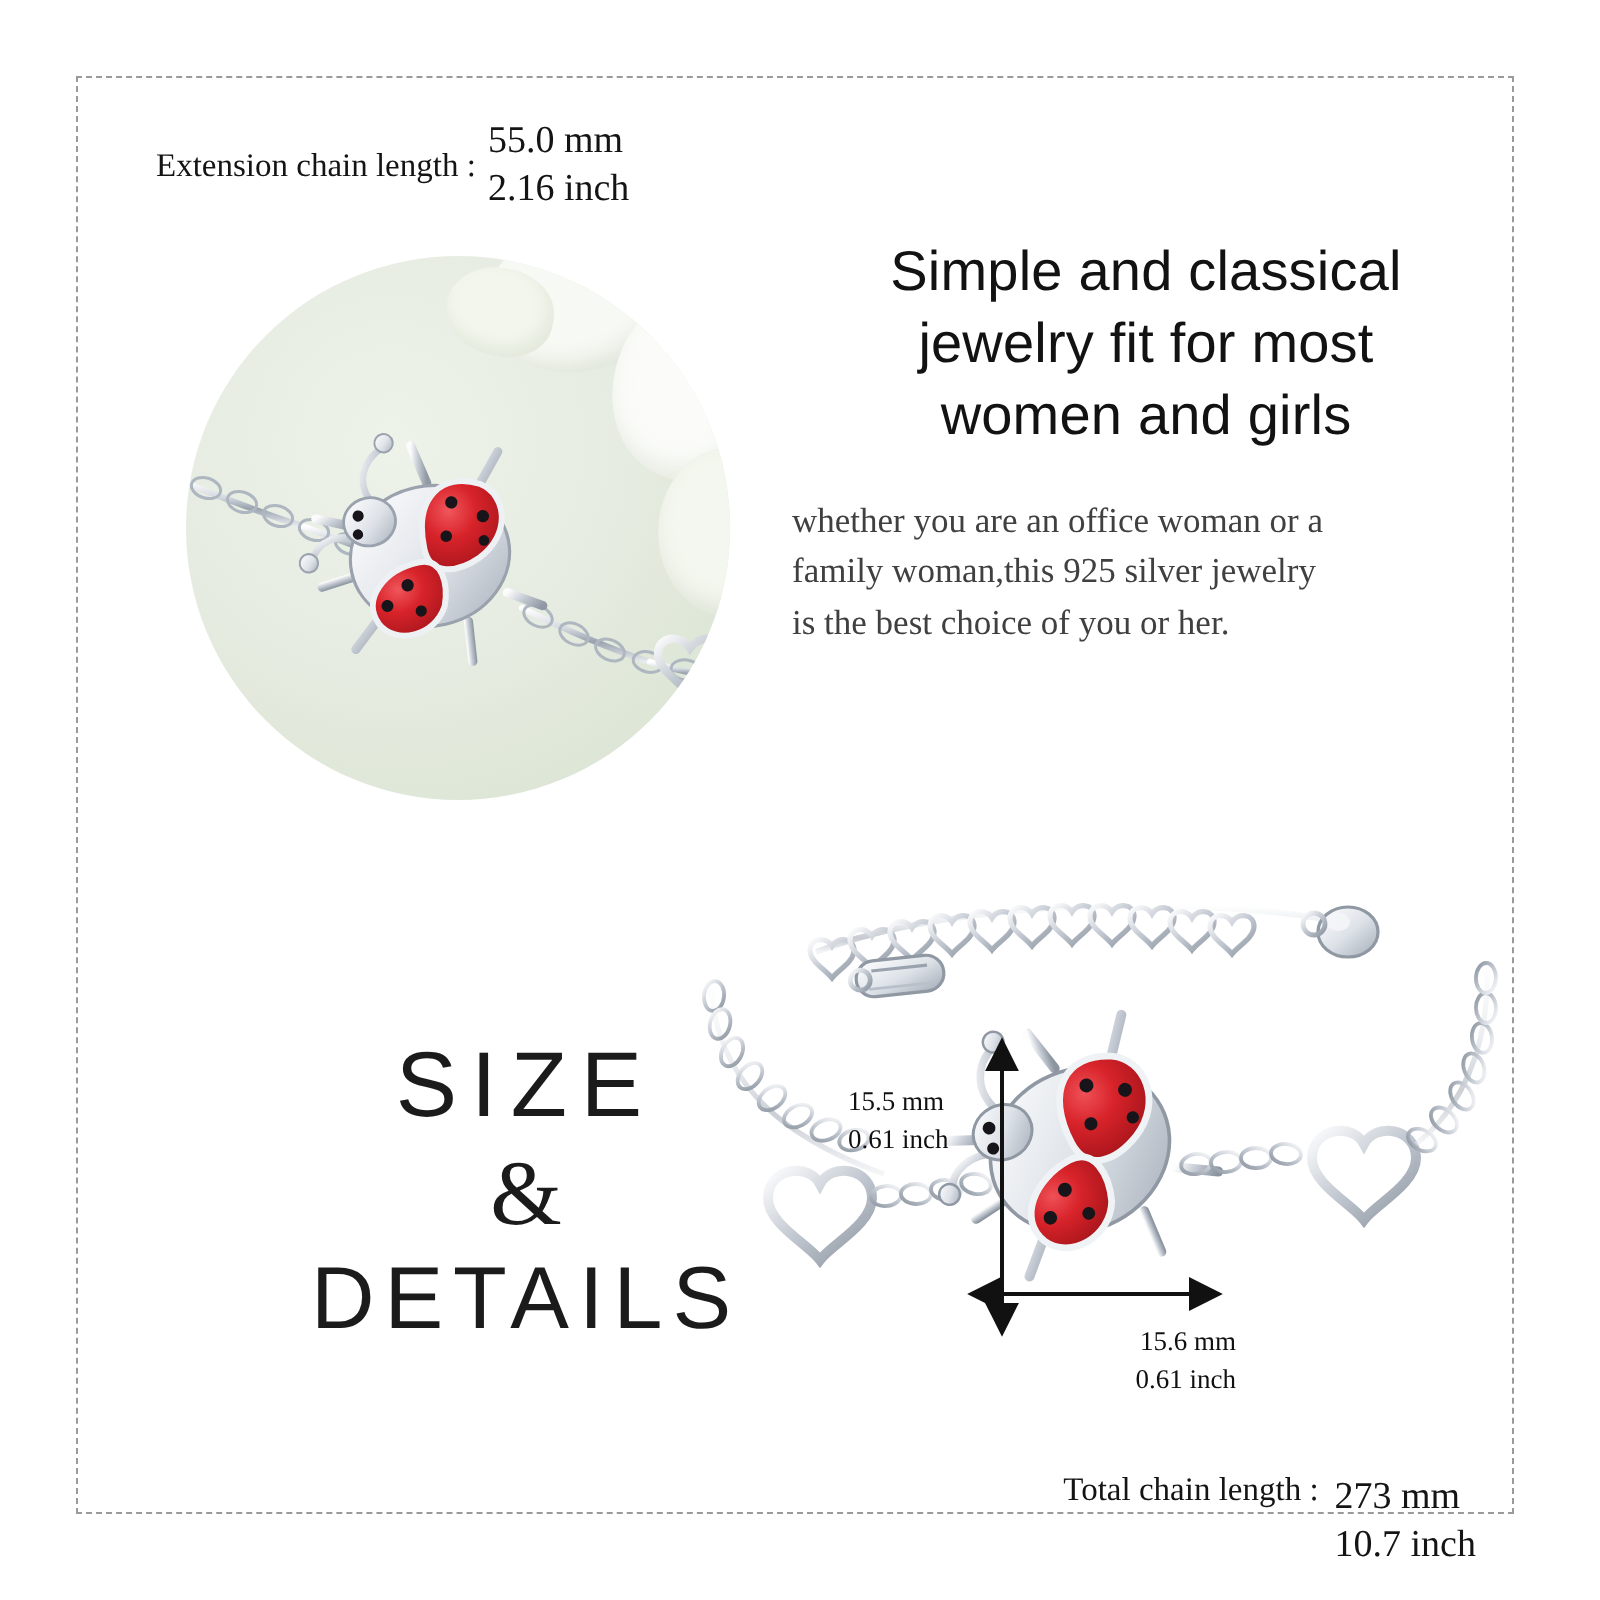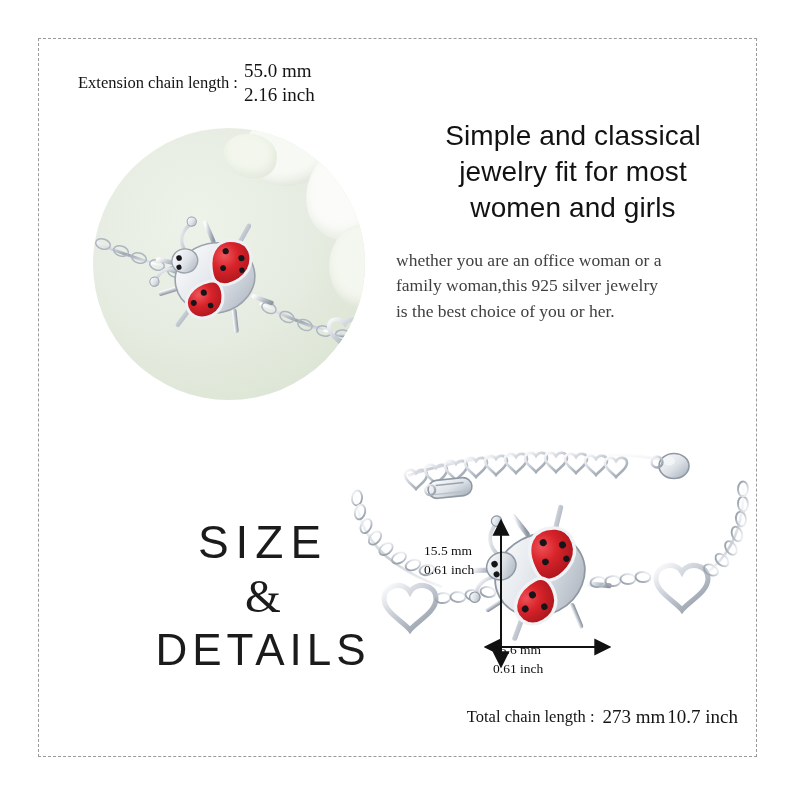--- a/index.html
+++ b/index.html
@@ -64,32 +64,32 @@
 
   
   .bracelet-stage{position:absolute;left:330px;top:440px;width:430px;height:240px;}
 
   
   .dim-v-label{
     position:absolute;left:424px;top:541px;text-align:left;color:#101010;
     font-size:13.5px;line-height:1.42;
   }
   .dim-h-label{
-    position:absolute;left:493px;top:640px;width:125px;text-align:left;color:#101010;
+    position:absolute;left:493px;top:661px;width:125px;text-align:right;color:#101010;
     font-size:13.5px;line-height:1.42;
   }
   .dim-arrows{position:absolute;left:470px;top:505px;width:160px;height:180px;}
 
   
   .total-callout{
     position:absolute;right:62px;top:706px;
     display:flex;align-items:center;gap:8px;color:#141414;
   }
   .total-callout .lab{font-size:16.5px;line-height:1;white-space:nowrap;}
-  .total-callout .vals{display:flex;flex-direction:row;gap:2px;text-align:left;}
+  .total-callout .vals{display:flex;flex-direction:column;gap:2px;text-align:left;margin-top:32px;}
   .total-callout .vals span{font-size:19px;line-height:1.18;white-space:nowrap;}
 </style>
 </head>
 <body>
 
 <div id="page">
 
   <div class="dashed-frame"></div>
 
   <div class="ext-callout">

